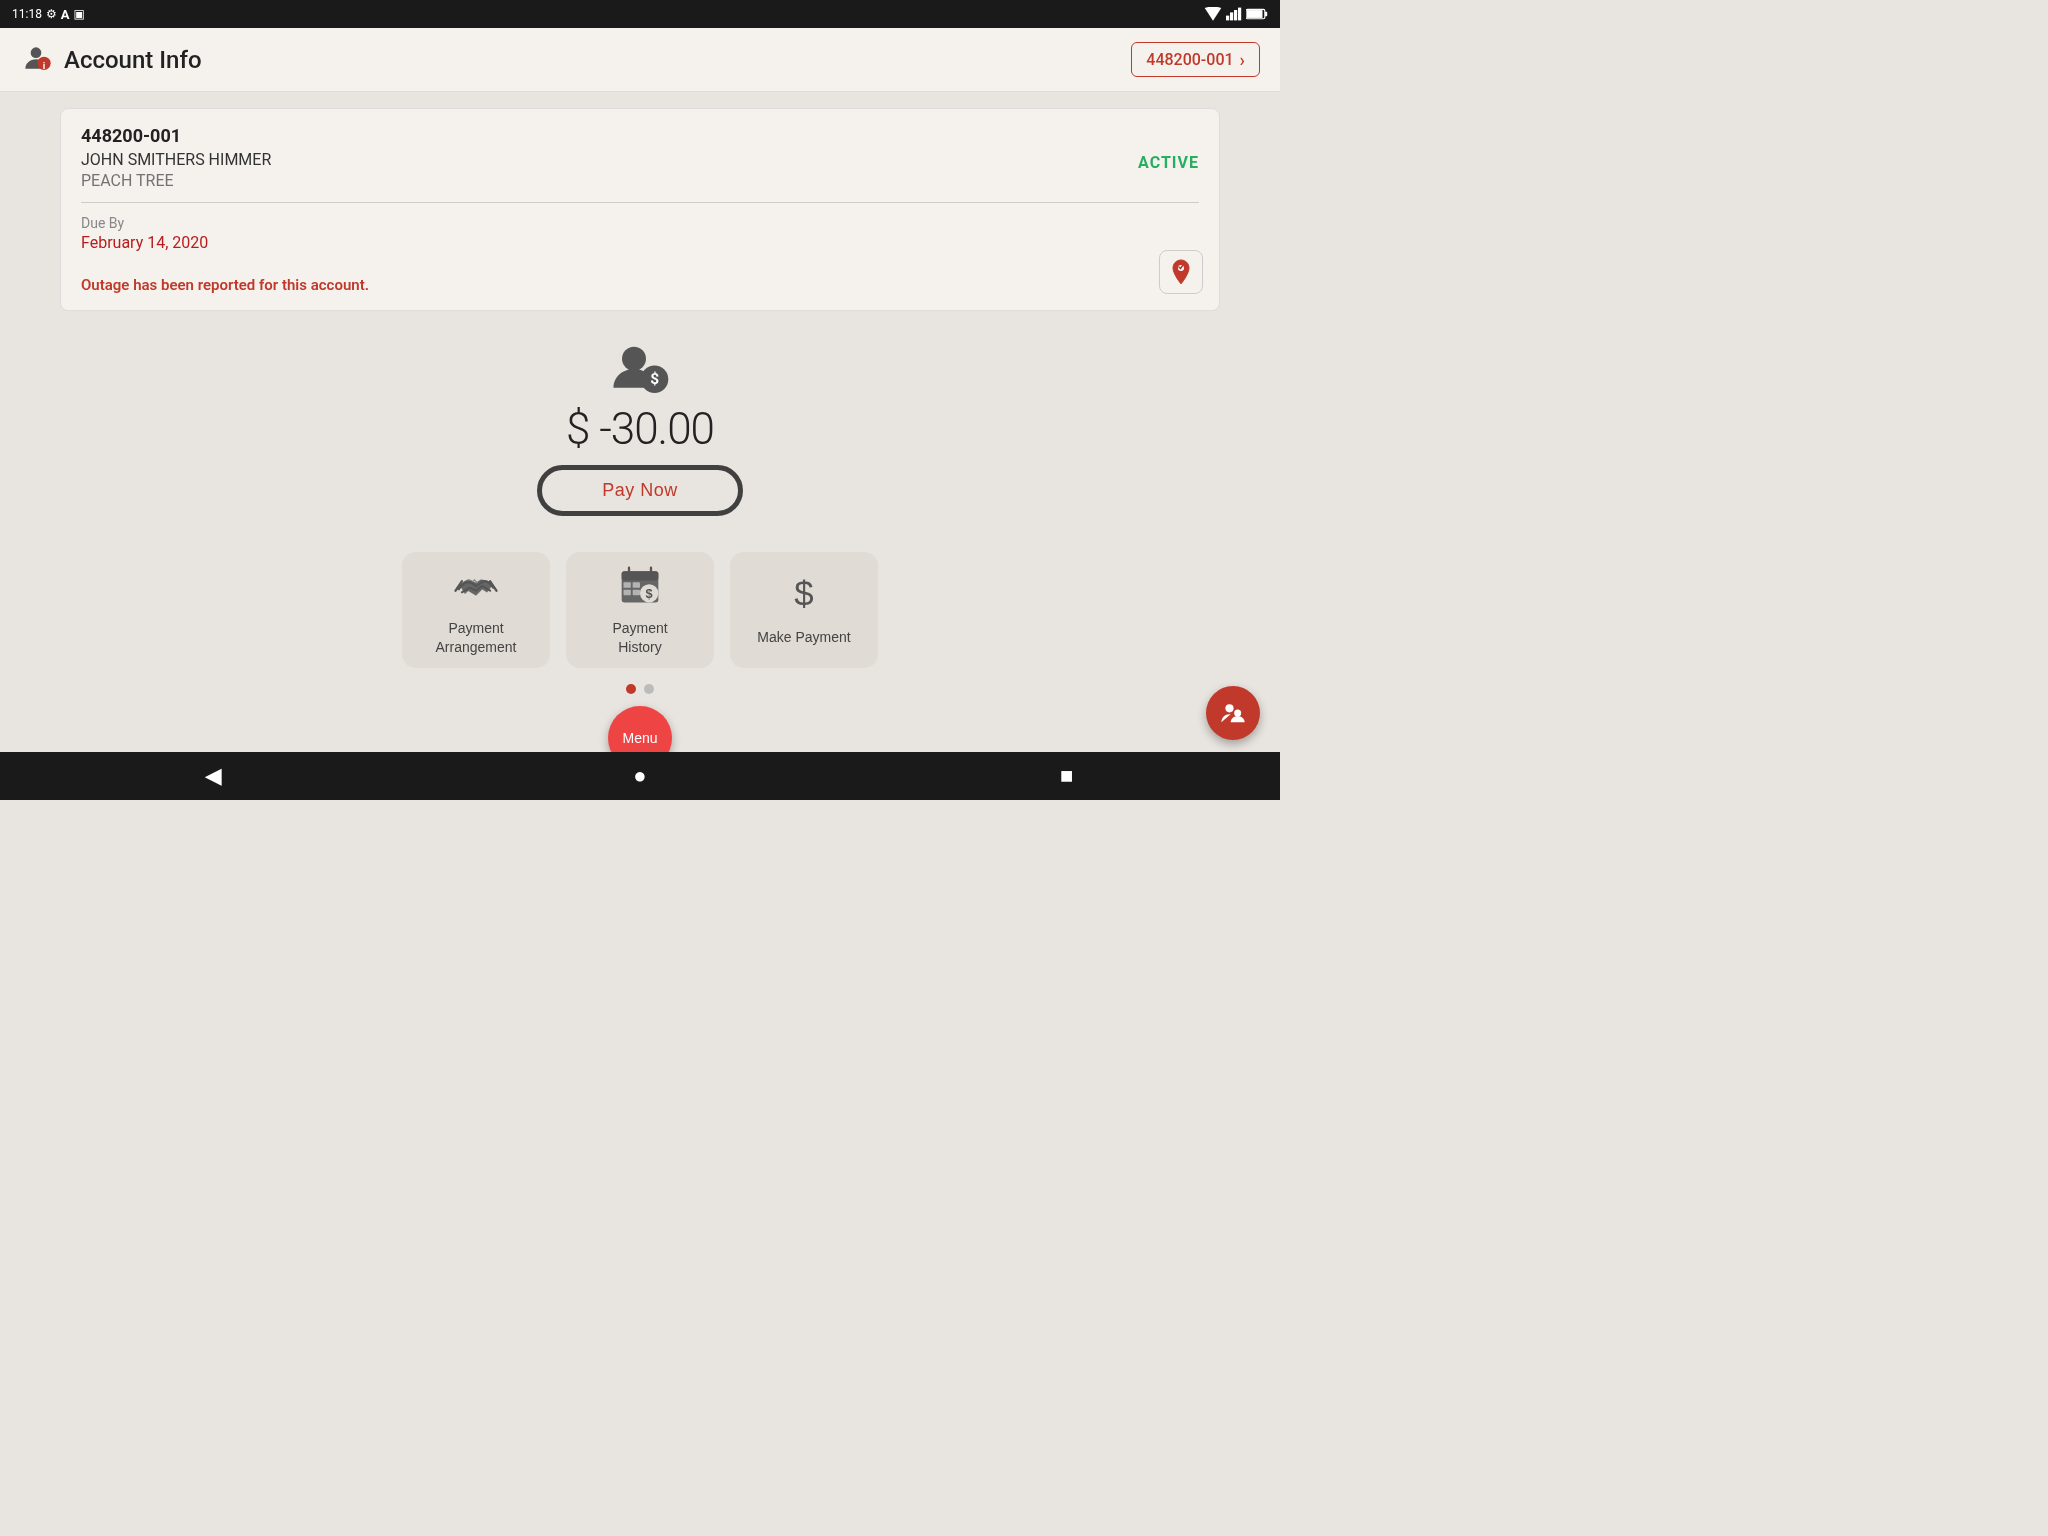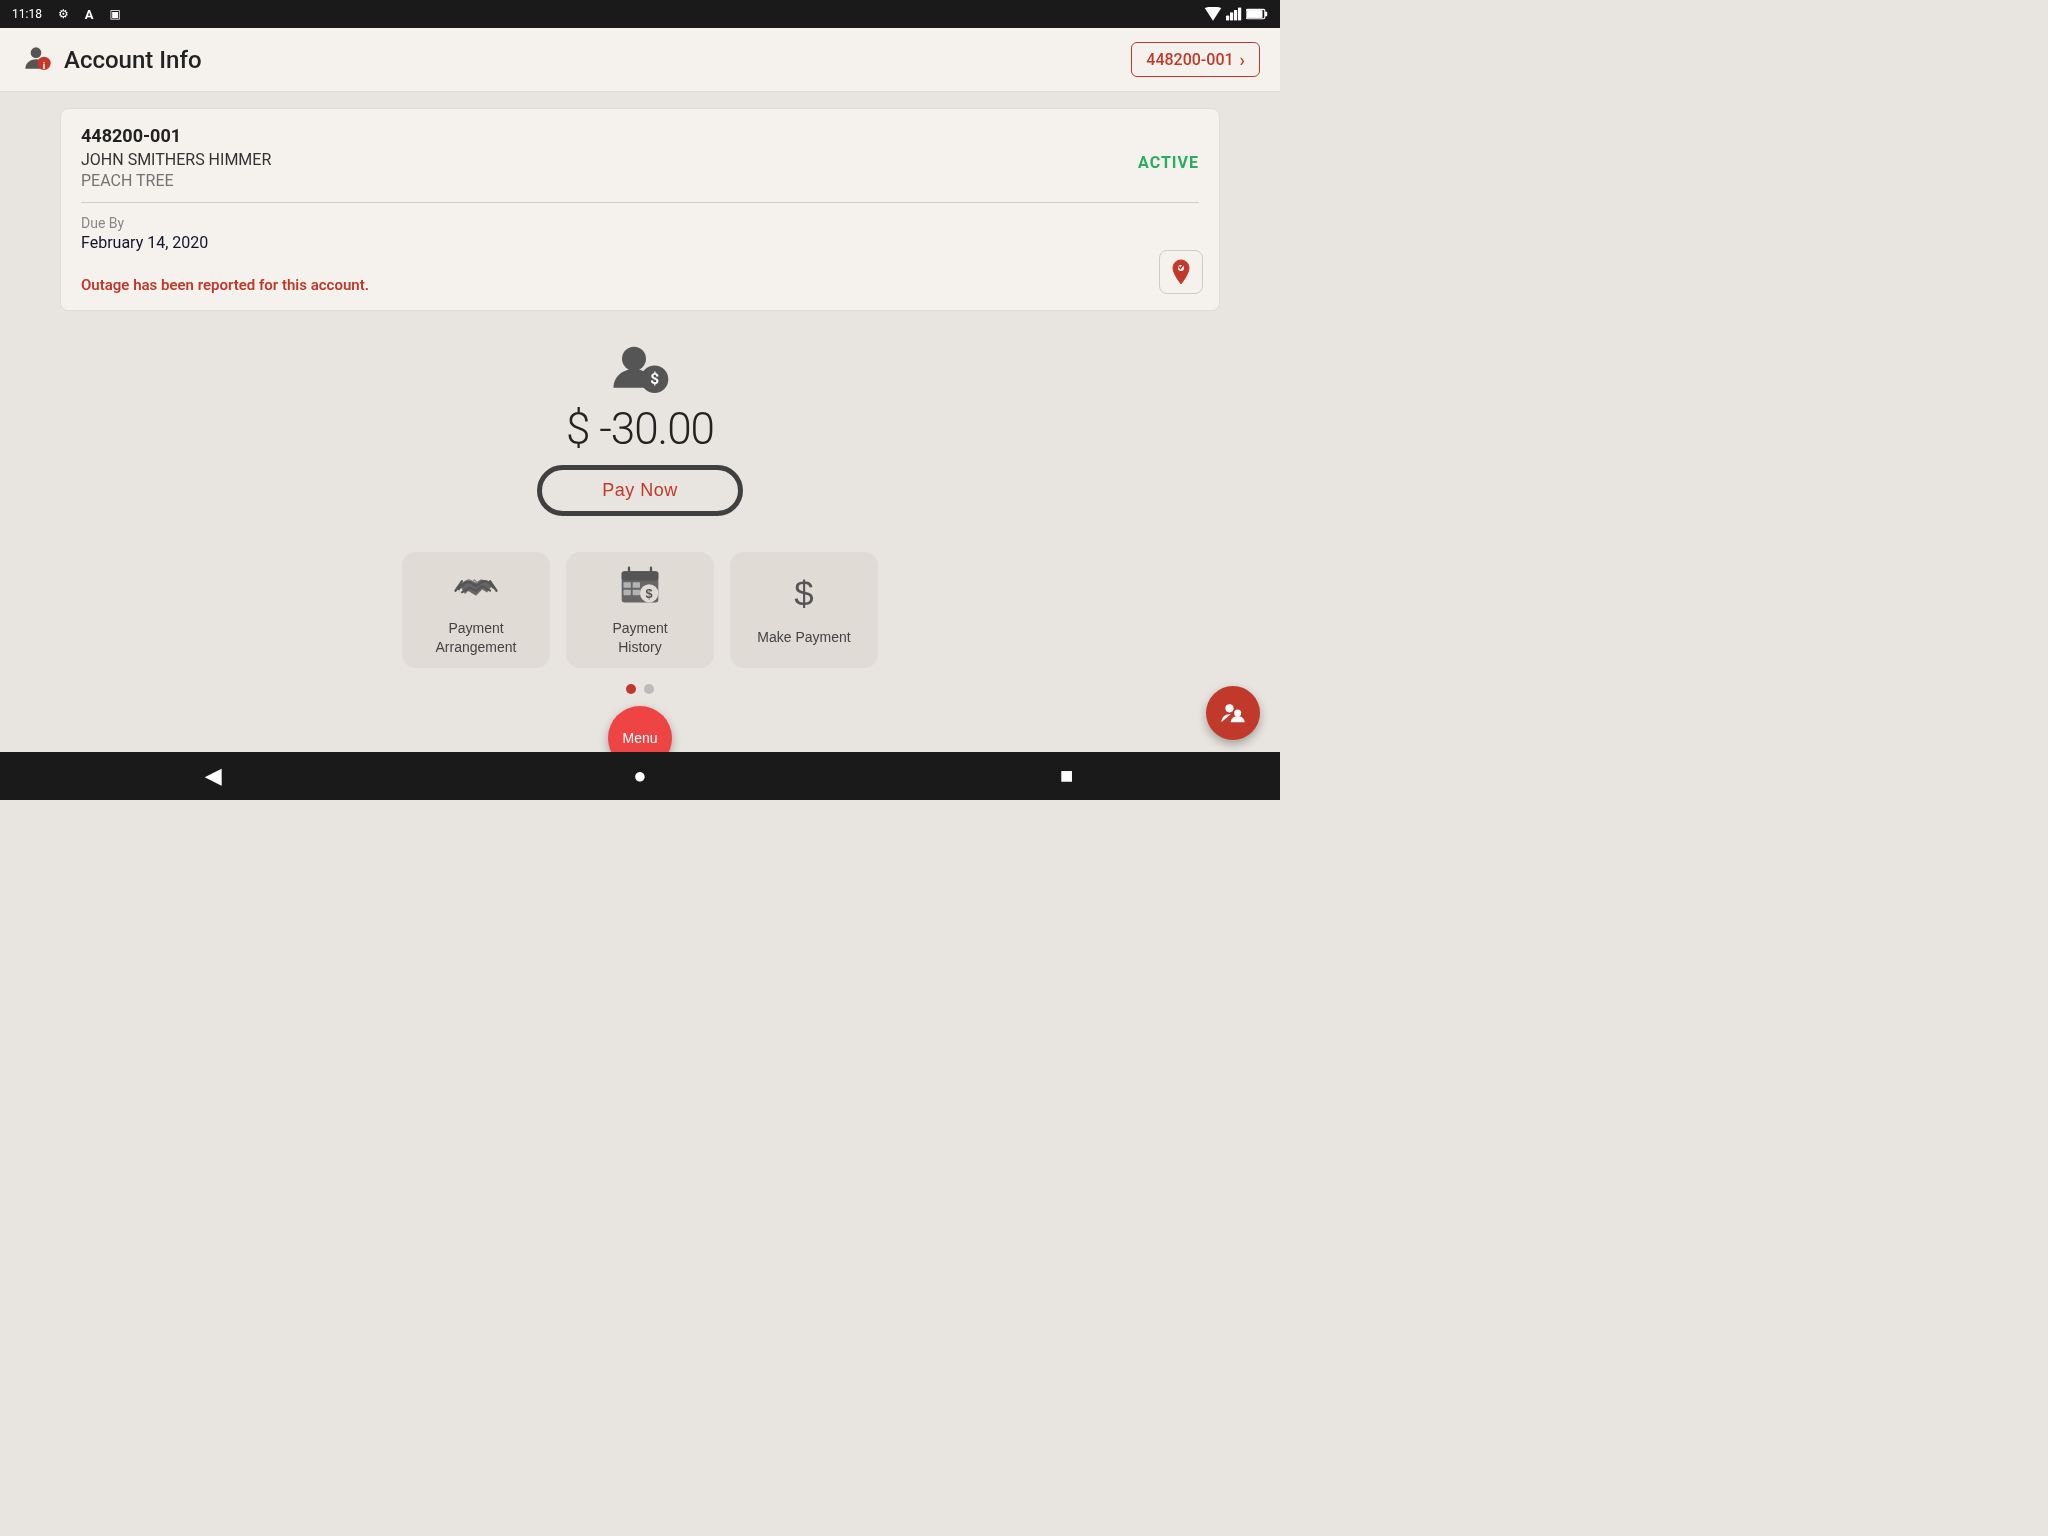--- a/index.html
+++ b/index.html
@@ -18,21 +18,21 @@
       width: 100%;
       height: 28px;
       background: #1a1a1a;
       display: flex;
       align-items: center;
       justify-content: space-between;
       padding: 0 12px;
       color: white;
       font-size: 12px;
     }
-    .status-left { display: flex; align-items: center; gap: 16px; justify-content: space-between; }
+    .status-left { display: flex; align-items: center; gap: 4px; justify-content: space-between; }
     .status-right { display: flex; align-items: center; gap: 4px; }
 
     
     .header {
       width: 100%;
       height: 64px;
       background: #f5f2ee;
       display: flex;
       align-items: center;
       justify-content: space-between;
@@ -113,21 +113,21 @@
       border: none;
       border-top: 1px solid #ccc;
       margin: 12px 0;
     }
     .due-label {
       font-size: 14px;
       color: #888;
     }
     .due-date {
       font-size: 16px;
-      color: #0f172a;
+      color: #b91c1c;
       margin-top: 2px;
     }
     .outage-notice {
       color: #c0392b;
       font-size: 15px;
       font-weight: 600;
       margin-top: 24px;
     }
     .outage-icon {
       position: absolute;

